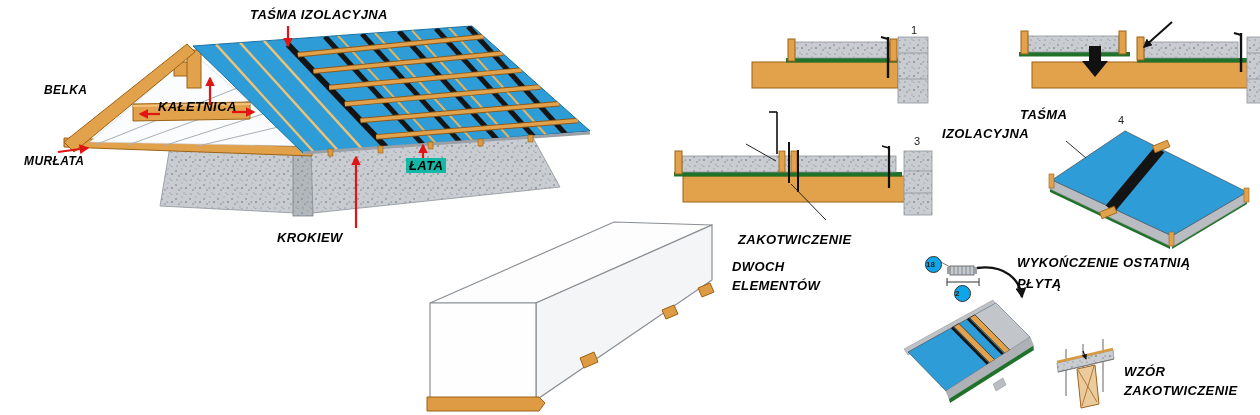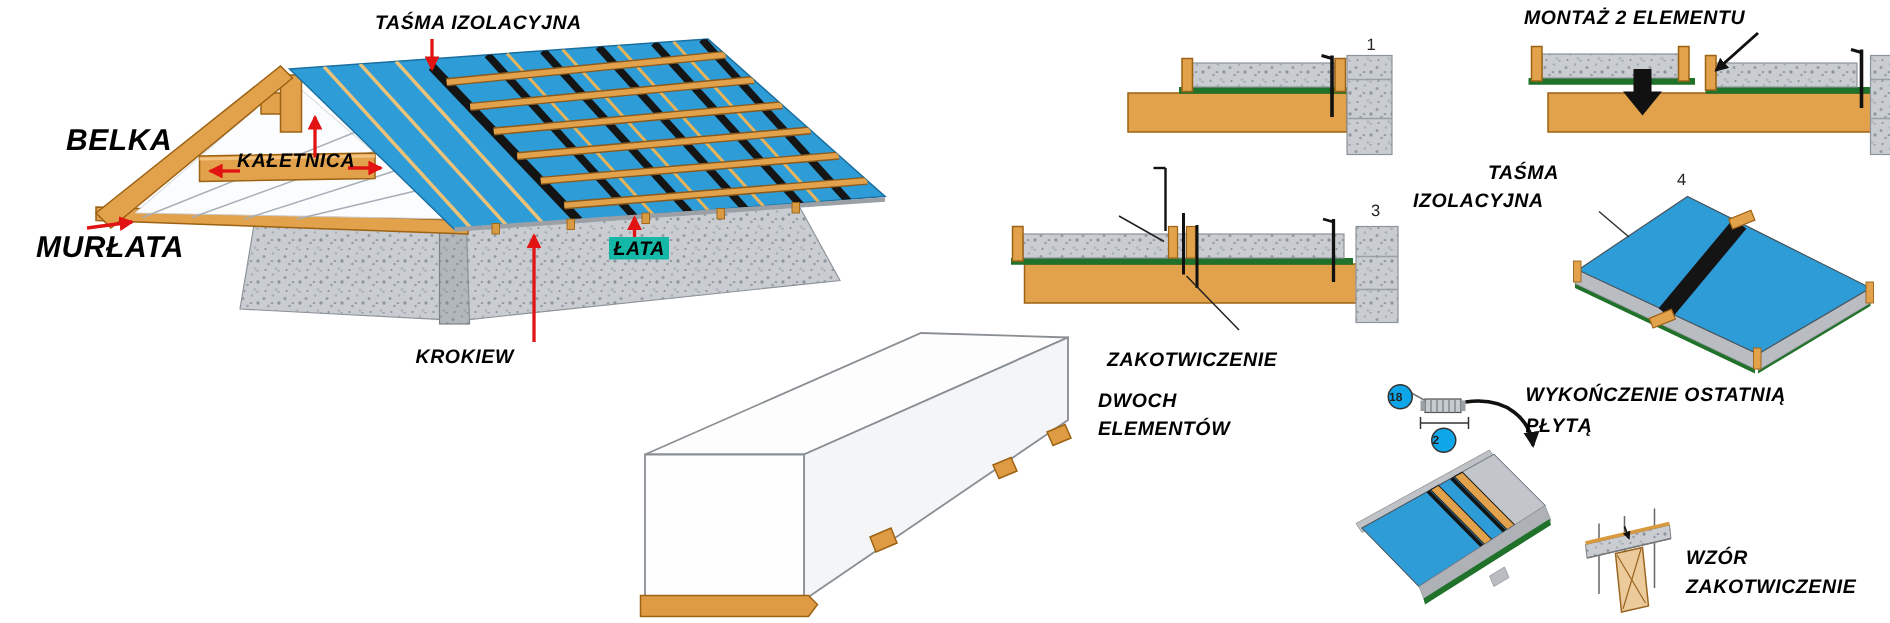--- a/index.html
+++ b/index.html
@@ -5,21 +5,21 @@
   html,body{margin:0;padding:0;background:#fff;}
   #stage{
     position:relative;width:1260px;height:415px;background:#fff;overflow:hidden;
     font-family:"Liberation Sans",sans-serif;
     margin-left:20px;
   }
   .lbl{
     position:absolute;font:italic bold 13px "Liberation Sans",sans-serif;
     color:#000;white-space:nowrap;letter-spacing:.4px;
   }
-  .lbl.big{font-size:20px;}
+  .lbl.big{font-size:12px;}
   .lbl.boxed{background:#14b8a6;padding:0 3px;}
   .num{
     position:absolute;font:11px "Liberation Sans",sans-serif;color:#222;
     white-space:nowrap;
   }
   .circ{
     position:absolute;width:15px;height:15px;border:1.2px solid #333;border-radius:50%;
     background:#0ea5e9;font:bold 8px/15px "Liberation Sans",sans-serif;text-align:left;color:#222;
   }
   svg{position:absolute;left:0;top:0;}
@@ -275,28 +275,27 @@
   </g>
 </svg>
 
 <div class="lbl" style="left:230px;top:7px;">TAŚMA IZOLACYJNA</div>
 <div class="lbl big" style="left:24px;top:83px;">BELKA</div>
 <div class="lbl" style="left:138px;top:99px;">KAŁETNICA</div>
 <div class="lbl big" style="left:4px;top:154px;">MURŁATA</div>
 <div class="lbl boxed" style="left:386px;top:158px;">ŁATA</div>
 <div class="lbl" style="left:257px;top:230px;">KROKIEW</div>
 
-<div class="lbl" style="left:996px;top:4px;">MONTAŻ 2 ELEMENTU</div>
 
 <div class="num" style="left:891px;top:24px;">1</div>
 <div class="num" style="left:1245px;top:24px;">2</div>
 <div class="num" style="left:894px;top:135px;">3</div>
 <div class="num" style="left:1098px;top:114px;">4</div>
 
-<div class="lbl" style="left:972px;top:107px;">TAŚMA</div>
+<div class="lbl" style="left:1000px;top:107px;">TAŚMA</div>
 <div class="lbl" style="left:922px;top:126px;">IZOLACYJNA</div>
 
 <div class="lbl" style="left:718px;top:232px;">ZAKOTWICZENIE</div>
 <div class="lbl" style="left:712px;top:259px;">DWOCH</div>
 <div class="lbl" style="left:712px;top:278px;">ELEMENTÓW</div>
 
 <div class="circ" style="left:905px;top:256px;">18</div>
 <div class="circ" style="left:934px;top:285px;">2</div>
 
 <div class="lbl" style="left:997px;top:255px;">WYKOŃCZENIE OSTATNIĄ</div>

